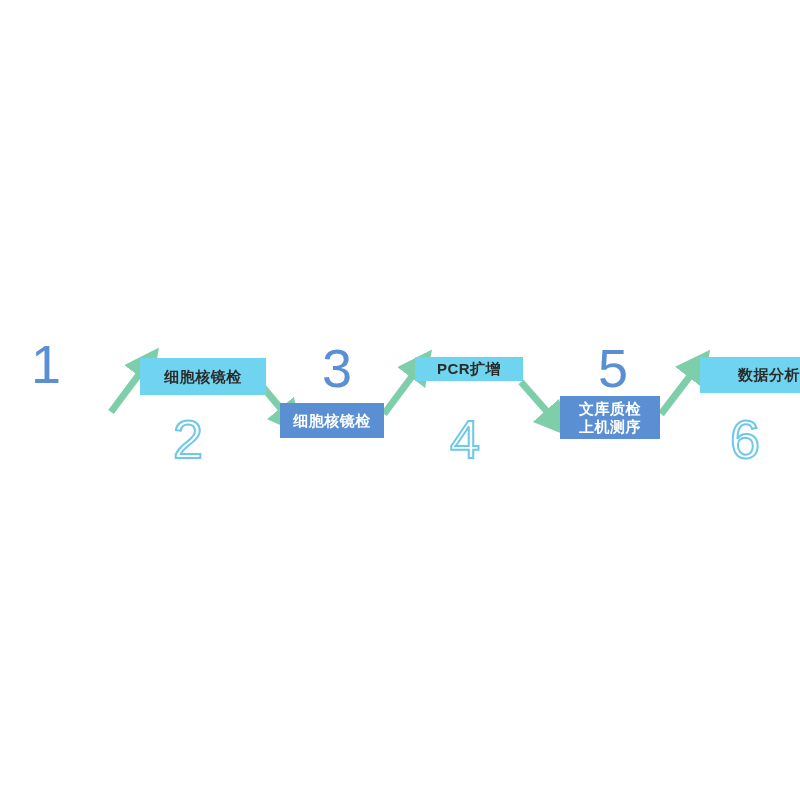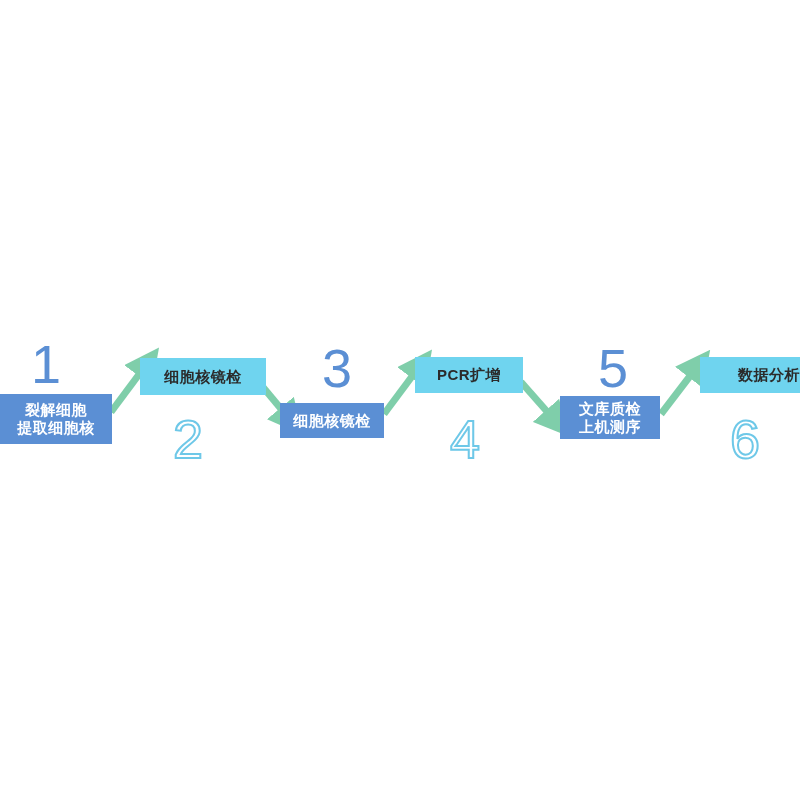--- a/index.html
+++ b/index.html
@@ -141,34 +141,30 @@
   </div>
 
   <div class="num fill" style="left:598px; top:341px;">
     <span>5</span>
   </div>
 
   <div class="num outline" style="left:730px; top:412px;">
     <span>6</span>
   </div>
 
-  <div class="box style-blue" style="left:0px; top:394px; width:112px; height:50px;">
-    <span class="box-label">裂解细胞
-提取细胞核</span>
-  </div>
 
   <div class="box style-cyan" style="left:140px; top:358px; width:126px; height:37px;align-items:center;">
     <span class="box-label">细胞核镜检</span>
   </div>
 
   <div class="box style-blue" style="left:280px; top:403px; width:104px; height:35px;">
     <span class="box-label">细胞核镜检</span>
   </div>
 
-  <div class="box style-cyan" style="left:415px; top:357px; width:108px; height:36px;">
+  <div class="box style-cyan" style="left:415px; top:357px; width:108px; height:24px;">
     <span class="box-label">PCR扩增</span>
   </div>
 
   <div class="box style-blue" style="left:560px; top:396px; width:100px; height:43px;">
     <span class="box-label">文库质检
 上机测序</span>
   </div>
 
   <div class="box style-cyan" style="left:700px; top:357px; width:100px; height:36px;justify-content:flex-end;">
     <span class="box-label">数据分析</span>

